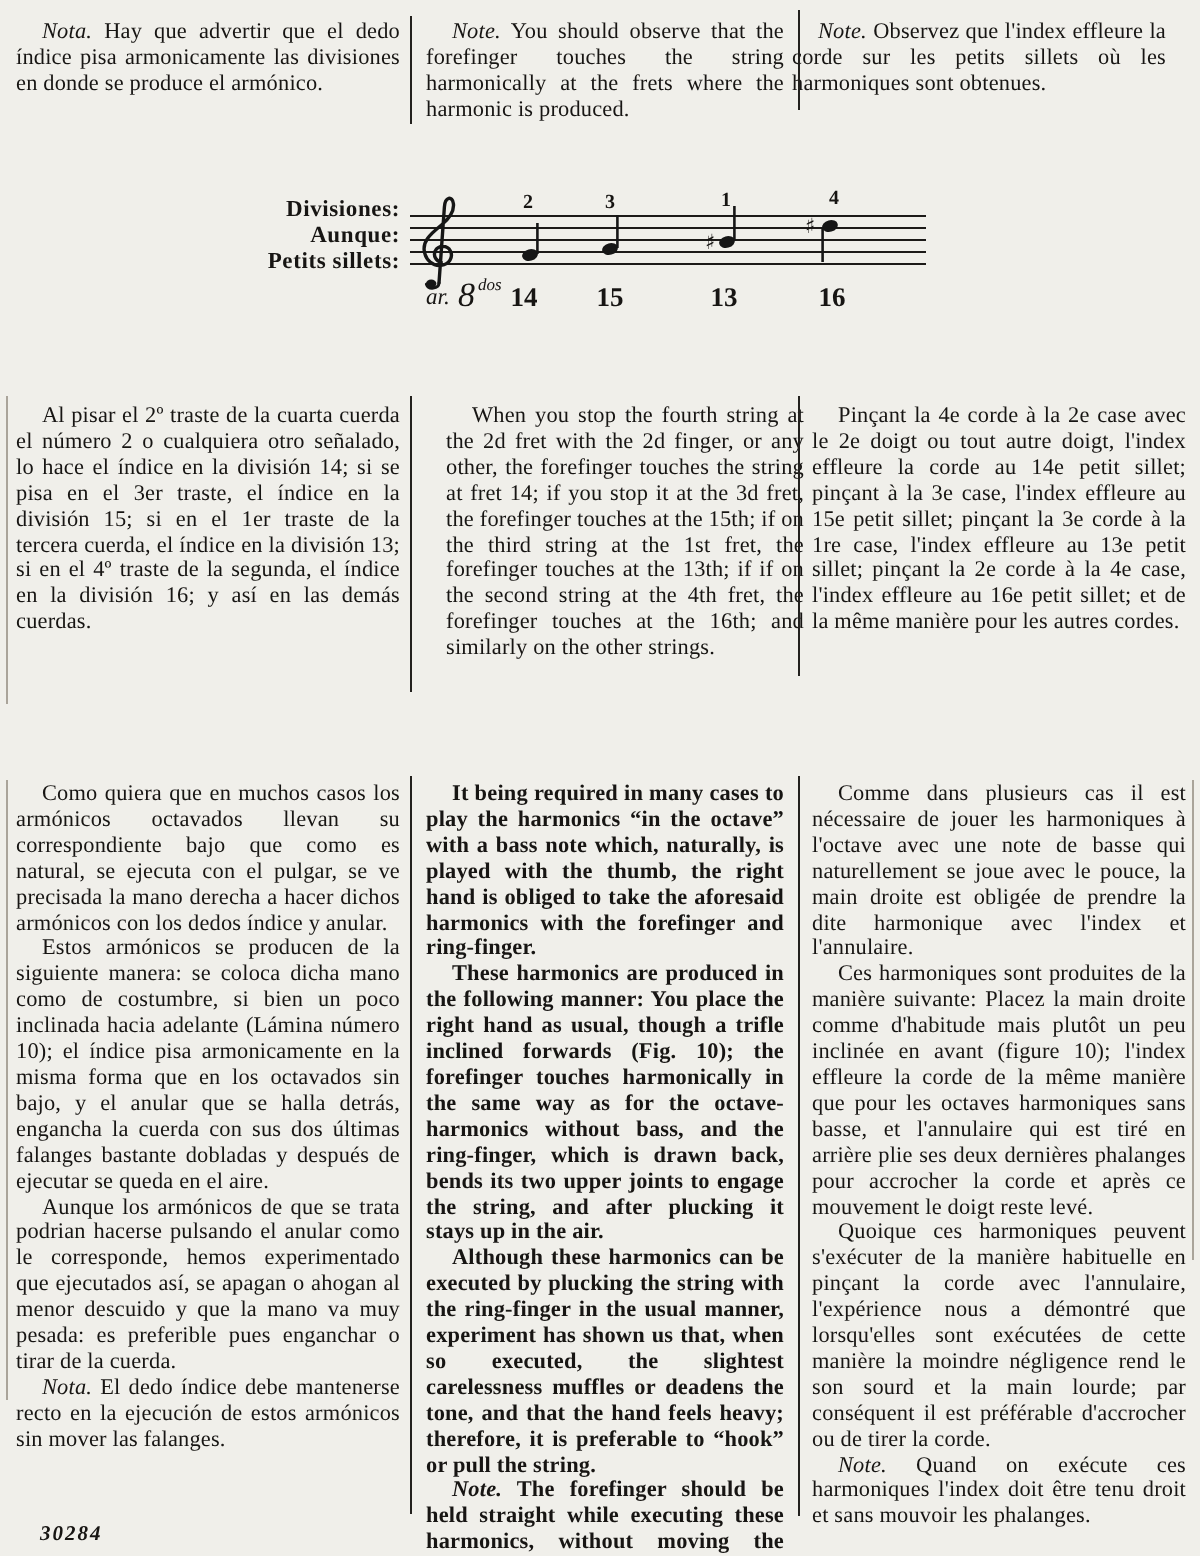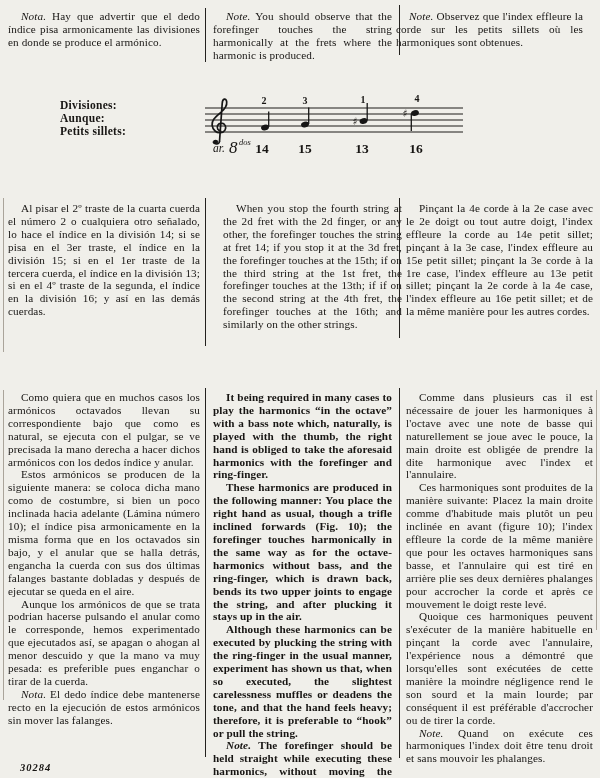--- a/index.html
+++ b/index.html
@@ -11,21 +11,21 @@
   .col{
     position:absolute;text-align:justify;
     font-size:11.2px;line-height:12.9px;letter-spacing:.1px;
   }
   .col p{margin:0;text-indent:13px;}
   .lead{font-style:italic;}
   .vrule{position:absolute;width:1px;background:#23211e;}
   .mrule{position:absolute;width:1px;background:#aaa49a;}
   .staff-labels{
     position:absolute;left:60px;top:99px;width:140px;
-    font-size:11.5px;line-height:13.2px;
+    text-align:right;font-size:11.5px;line-height:13.2px;
     font-weight:bold;letter-spacing:.3px;
   }
   .music-svg{position:absolute;left:0;top:92px;}
   .music-svg text{fill:#171513;}
   .finger{font:bold 10px "Liberation Serif",serif;text-anchor:middle;}
   .fret{font:bold 13.5px "Liberation Serif",serif;text-anchor:middle;}
   .accidental{font:10.5px "DejaVu Sans",sans-serif;text-anchor:middle;}
   .ann-prefix{font:italic 11.5px "Liberation Serif",serif;}
   .ann-symbol{font:italic 17px "Liberation Serif",serif;}
   .ann-sup{font:italic 8.5px "Liberation Serif",serif;}

